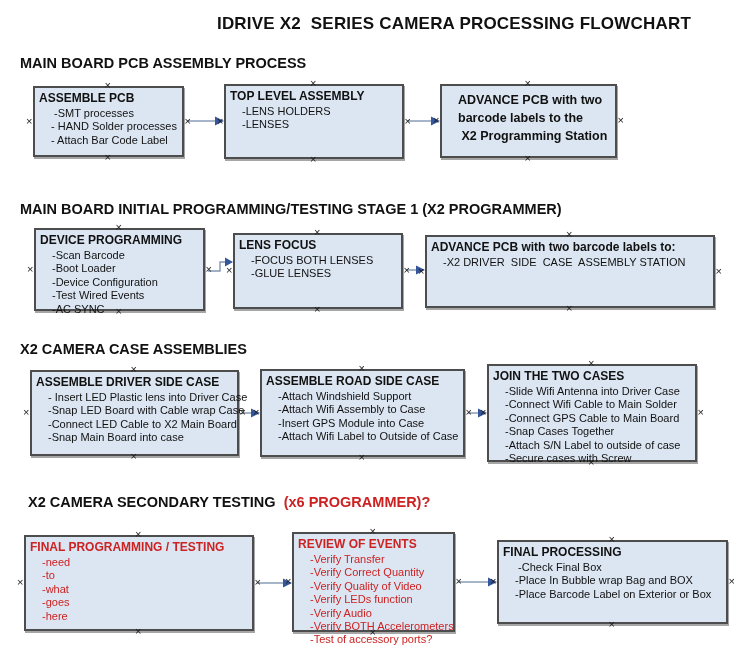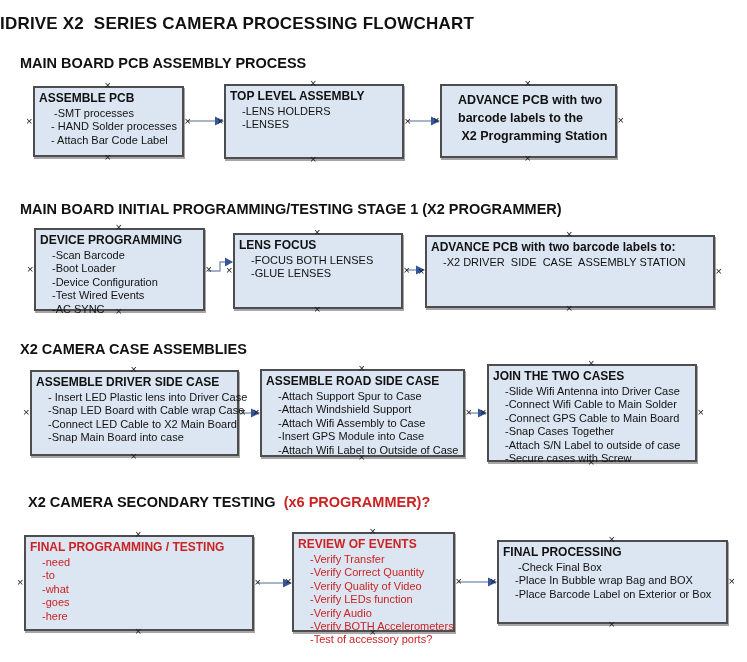--- a/index.html
+++ b/index.html
@@ -5,21 +5,21 @@
   :root{
     --box-fill:#dce6f2; --box-border:#4d4d4d; --arrow-line:#8296b4;
     --arrow-head:#35569b; --red-text:#cc2222; --text:#111111;
   }
   html,body{margin:0;padding:0;background:#ffffff;}
   #canvas{
     position:relative;width:747px;height:662px;background:#ffffff;
     font-family:"Liberation Sans",sans-serif;color:var(--text);overflow:hidden;
   }
   .chart-title{
-    position:absolute;top:14px;left:0;width:691px;text-align:left;
+    position:absolute;top:14px;left:0;width:691px;text-align:right;
     font-size:17px;font-weight:bold;letter-spacing:.2px;white-space:pre;
   }
   .section-head{
     position:absolute;font-size:14.5px;font-weight:bold;white-space:pre;
   }
   .red-text{color:var(--red-text);}
   .box{
     position:absolute;background:var(--box-fill);
     border:2px solid var(--box-border);
     box-shadow:1px 2px 0 #a6a6a6;
@@ -141,21 +141,20 @@
         <div class="box-item">-Snap Main Board into case</div>
       </div>
   <span class="handle h-top">×</span>
       <span class="handle h-right">×</span>
       <span class="handle h-bottom">×</span>
       <span class="handle h-left">×</span>
     </div>
   <div class="box" style="left:260px;top:369px;width:205px;height:88px">
     <div class="box-title">ASSEMBLE ROAD SIDE CASE</div>
     <div class="box-body">
-        <div class="box-item">-Attach Support Spur to Case</div>
         <div class="box-item">-Attach Windshield Support</div>
         <div class="box-item">-Attach Wifi Assembly to Case</div>
         <div class="box-item">-Insert GPS Module into Case</div>
         <div class="box-item">-Attach Wifi Label to Outside of Case</div>
       </div>
   <span class="handle h-top">×</span>
       <span class="handle h-right">×</span>
       <span class="handle h-bottom">×</span>
       <span class="handle h-left">×</span>
     </div>

